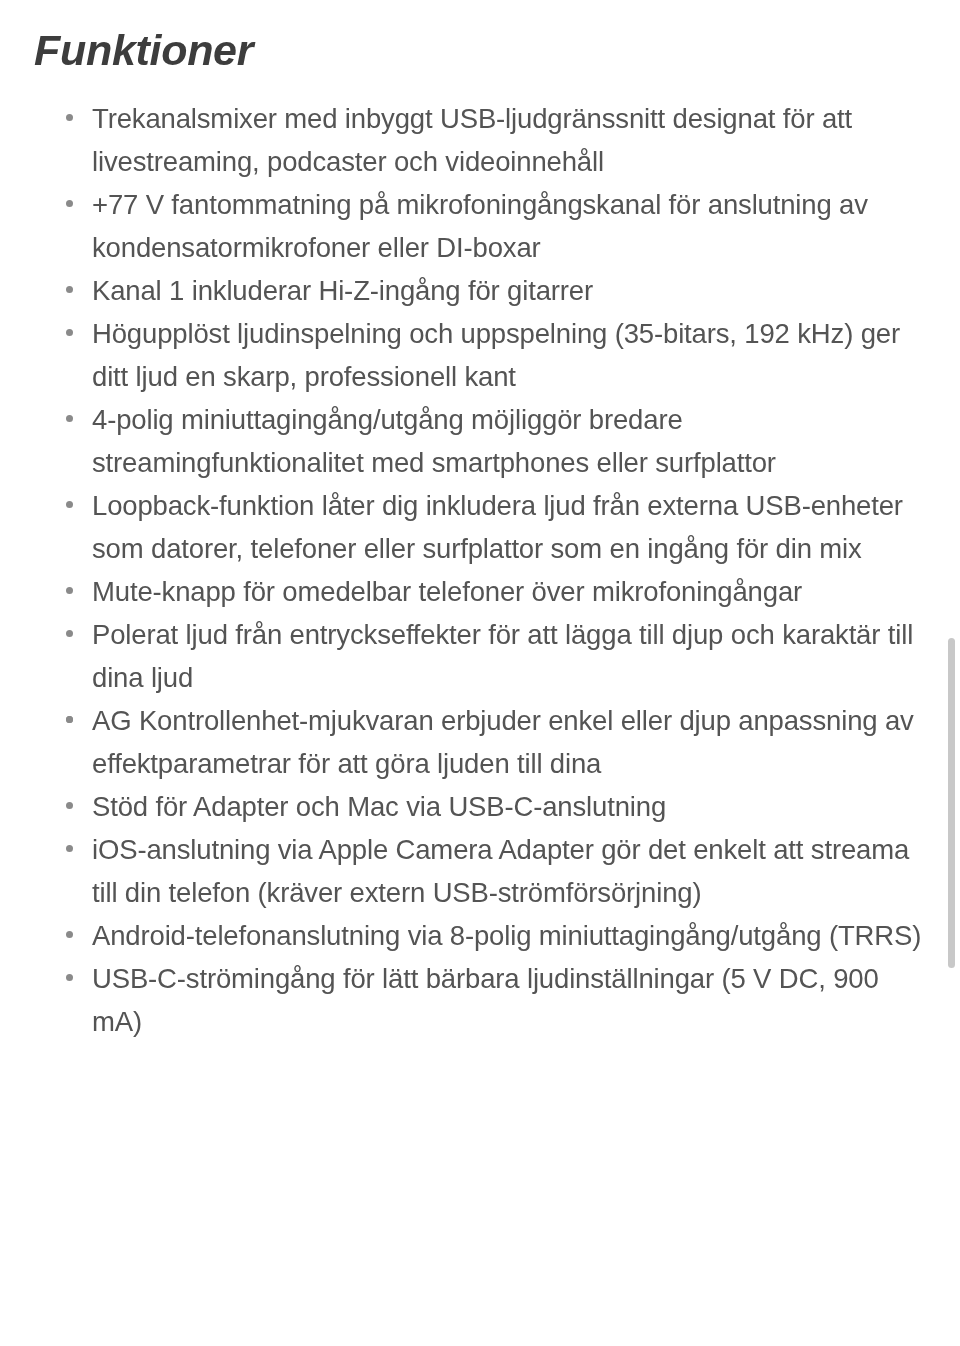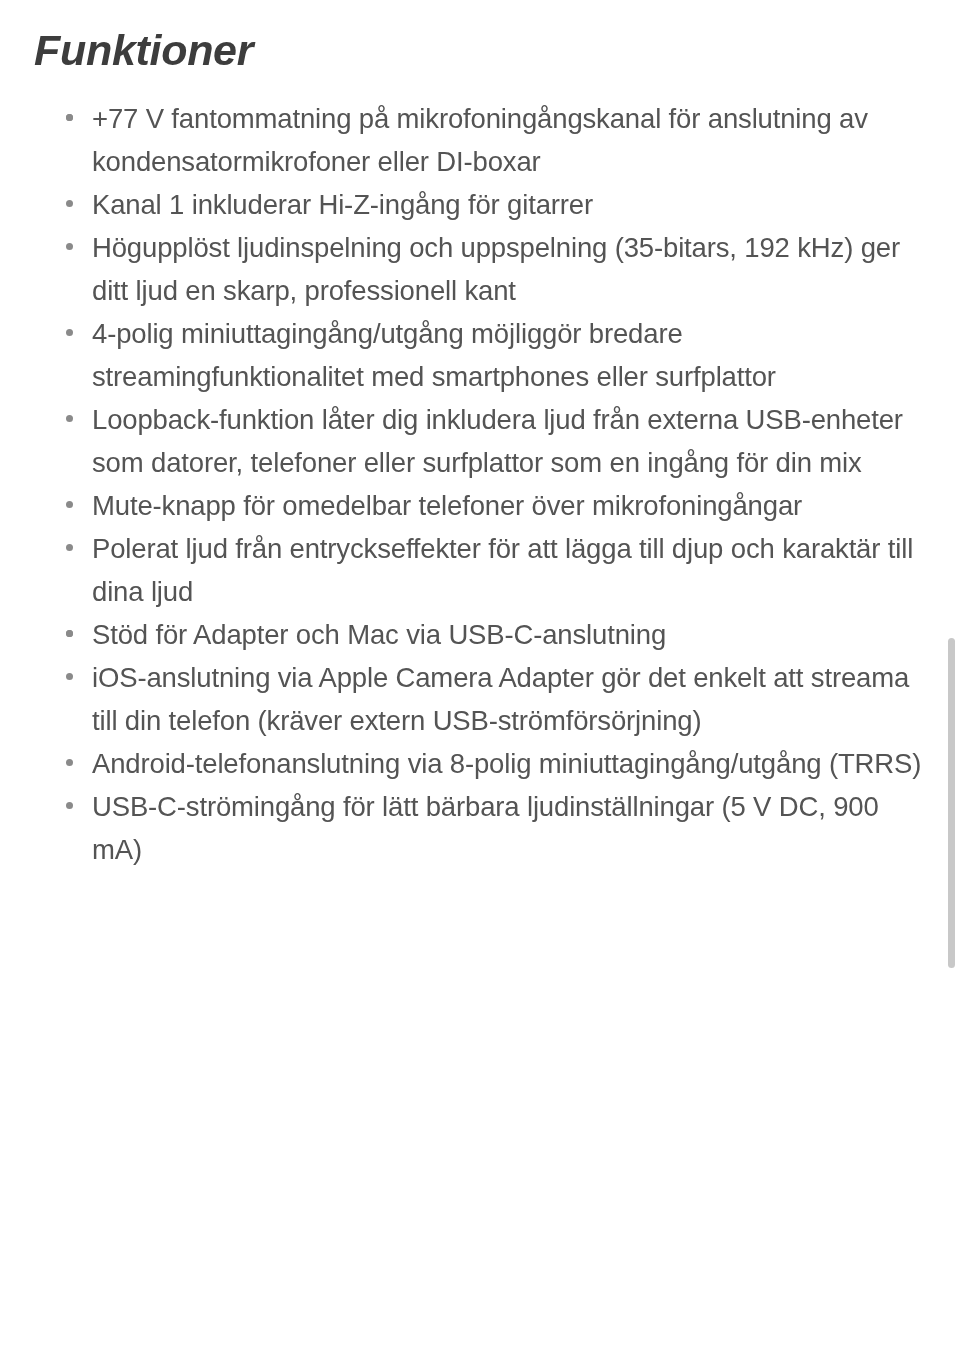--- a/index.html
+++ b/index.html
@@ -89,20 +89,21 @@
 <div class="page">
 
   <div class="top-strip"></div>
 
   <div class="content">
     <h1 class="title">Funktioner</h1>
 
     <ul class="features">
       <li>
         <span class="bullet"></span>
+        <span>Trekanalsmixer med inbyggt USB-ljudgränssnitt designat för att livestreaming, podcaster och videoinnehåll</span>
       </li>
       <li>
         <span class="bullet"></span>
         <span>+77 V fantommatning på mikrofoningångskanal för anslutning av kondensatormikrofoner eller DI-boxar</span>
       </li>
       <li>
         <span class="bullet"></span>
         <span>Kanal 1 inkluderar Hi-Z-ingång för gitarrer</span>
       </li>
       <li>
@@ -123,20 +124,24 @@
       </li>
       <li>
         <span class="bullet"></span>
         <span>Polerat ljud från entryckseffekter för att lägga till djup och karaktär till dina ljud</span>
       </li>
       <li>
         <span class="bullet"></span>
       </li>
       <li>
         <span class="bullet"></span>
+        <span>AG Kontrollenhet-mjukvaran erbjuder enkel eller djup anpassning av effektparametrar för att göra ljuden till dina</span>
+      </li>
+      <li>
+        <span class="bullet"></span>
         <span>Stöd för Adapter och Mac via USB-C-anslutning</span>
       </li>
       <li>
         <span class="bullet"></span>
         <span>iOS-anslutning via Apple Camera Adapter gör det enkelt att streama till din telefon (kräver extern USB-strömförsörjning)</span>
       </li>
       <li>
         <span class="bullet"></span>
         <span>Android-telefonanslutning via 8-polig miniuttagingång/utgång (TRRS)</span>
       </li>

